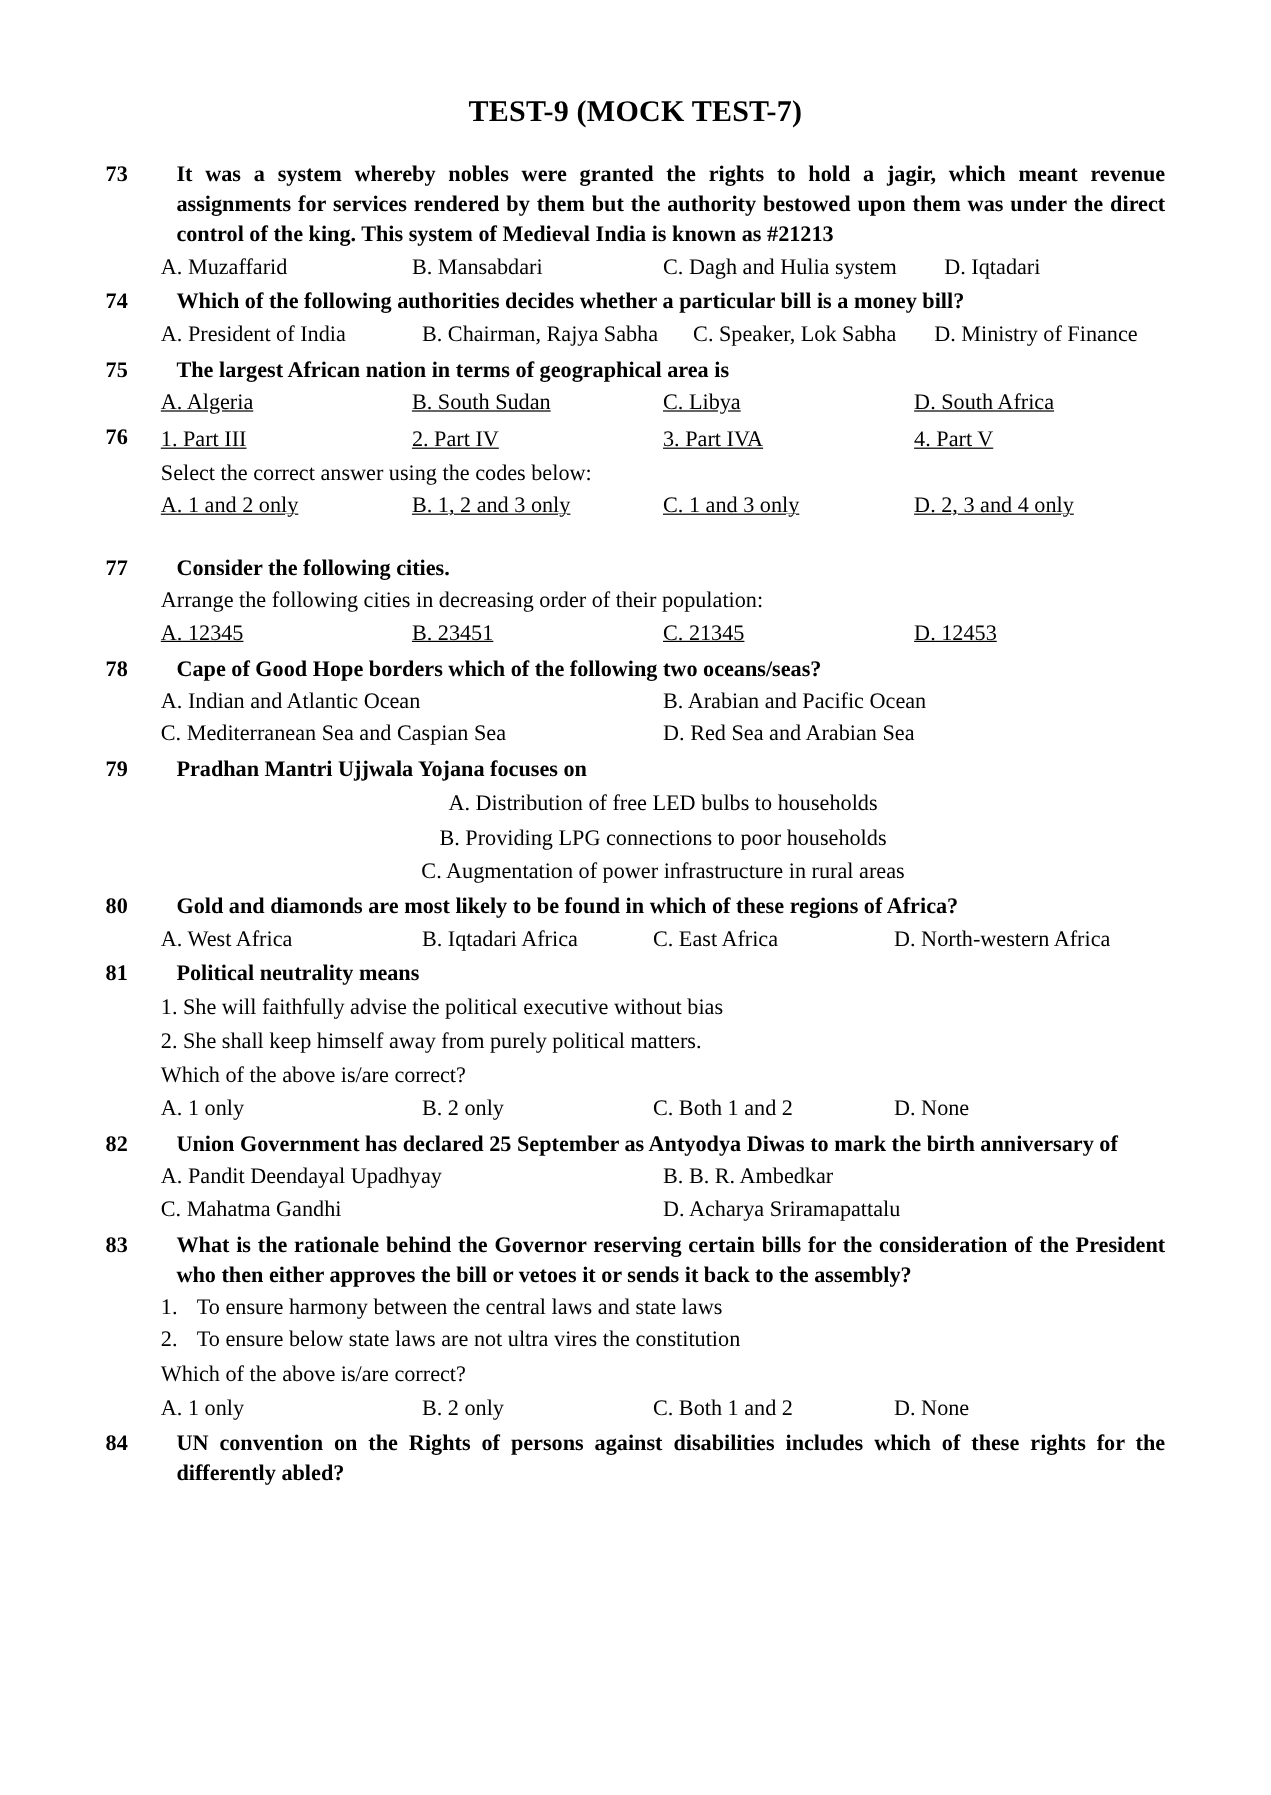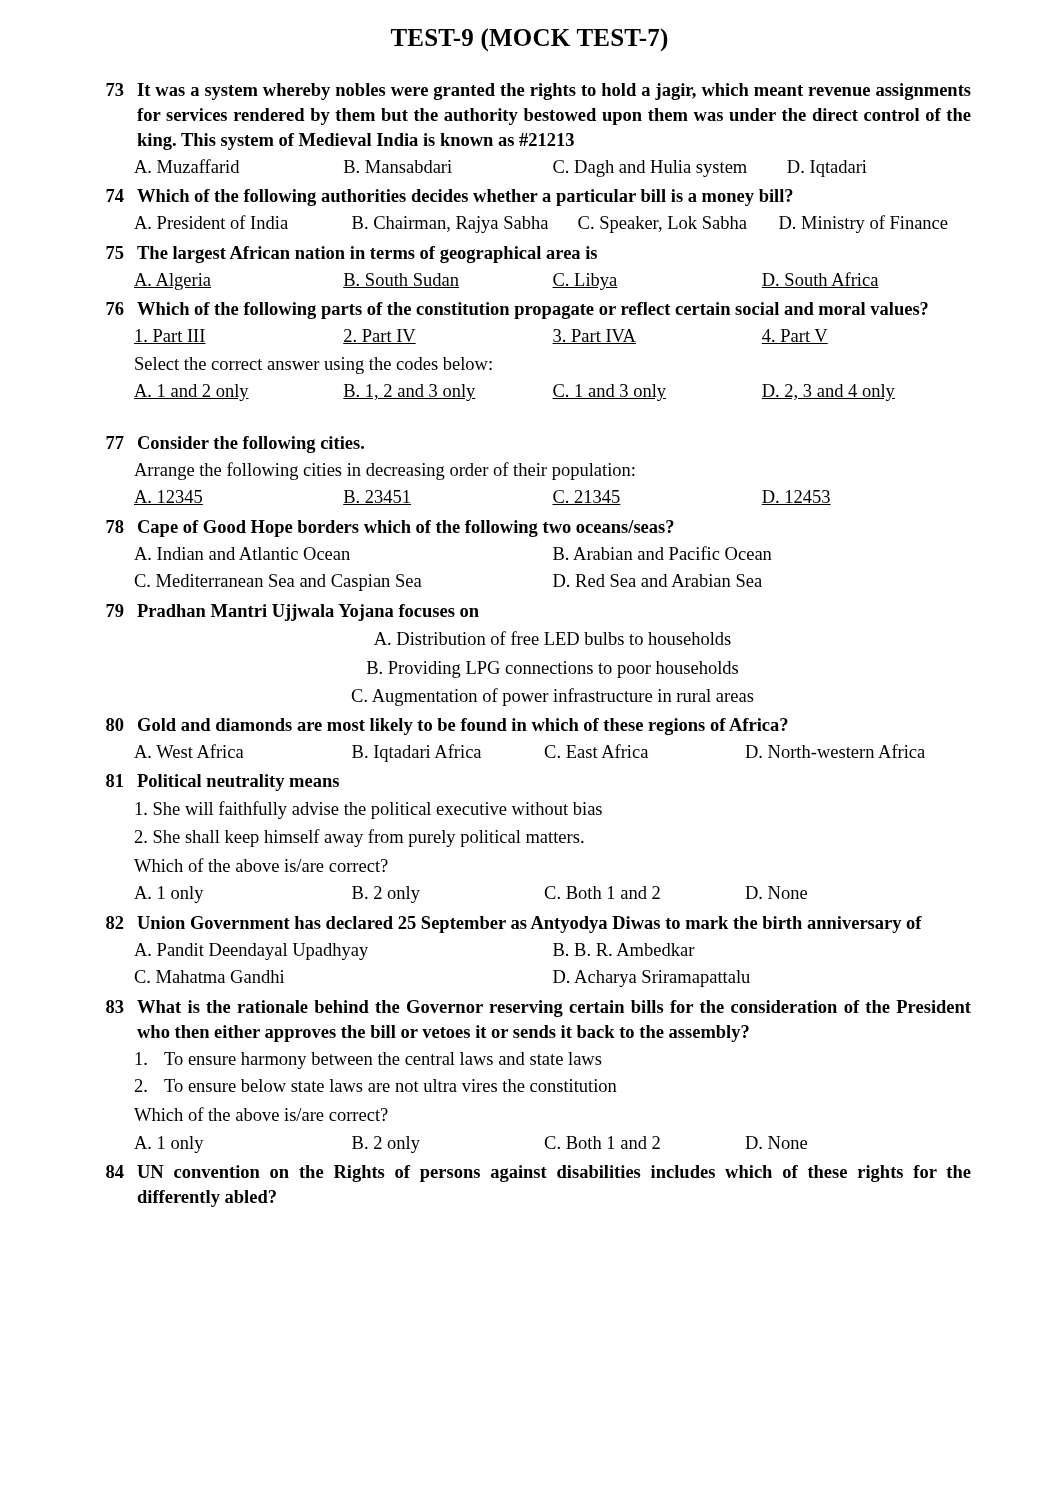--- a/index.html
+++ b/index.html
@@ -10,54 +10,53 @@
   body {
     width: 1059px;
     min-height: 1496px;
     font-family: "Liberation Serif", serif;
     color: #000000;
   }
   .page {
     width: 1059px;
     min-height: 1496px;
     box-sizing: border-box;
-    padding: 24px 88px 40px 88px;
+    padding: 80px 88px 40px 88px;
     position: relative;
   }
   .doc-title {
     text-align: center;
     font-weight: bold;
     font-size: 25px;
     letter-spacing: 0.2px;
     margin: 0 0 26px 0;
   }
   .q-block {
     display: flex;
     align-items: flex-start;
     margin-bottom: 2px;
   }
   .q-num {
     font-weight: bold;
     font-size: 18.5px;
     width: 36px;
     min-width: 36px;
-    text-align: right;
     padding-right: 10px;
     line-height: 1.35;
   }
   .q-body {
     flex: 1;
   }
   .q-stem {
     font-weight: bold;
     font-size: 18.5px;
     line-height: 1.35;
     text-align: justify;
     text-justify: inter-word;
-    margin: 0 0 1px 3px;
+    margin: 0 0 1px 13px;
   }
   .q-stem.nojust {
     text-align: left;
   }
   .plain-line {
     font-size: 18.5px;
     line-height: 1.38;
     margin: 2px 0 2px 0;
   }
   .opt-row {
@@ -128,21 +127,20 @@
         <div>B. South Sudan</div>
         <div>C. Libya</div>
         <div>D. South Africa</div>
       </div>
     </div>
   </div>
 
   <div class="q-block">
     <div class="q-num">76</div>
     <div class="q-body">
-      <p class="q-stem">Which of the following parts of the constitution propagate or reflect certain social and moral values?</p>
       <div class="opt-row c4">
         <div>1. Part III</div>
         <div>2. Part IV</div>
         <div>3. Part IVA</div>
         <div>4. Part V</div>
       </div>
       <div class="plain-line">Select the correct answer using the codes below:</div>
       <div class="opt-row c4">
         <div>A. 1 and 2 only</div>
         <div>B. 1, 2 and 3 only</div>

